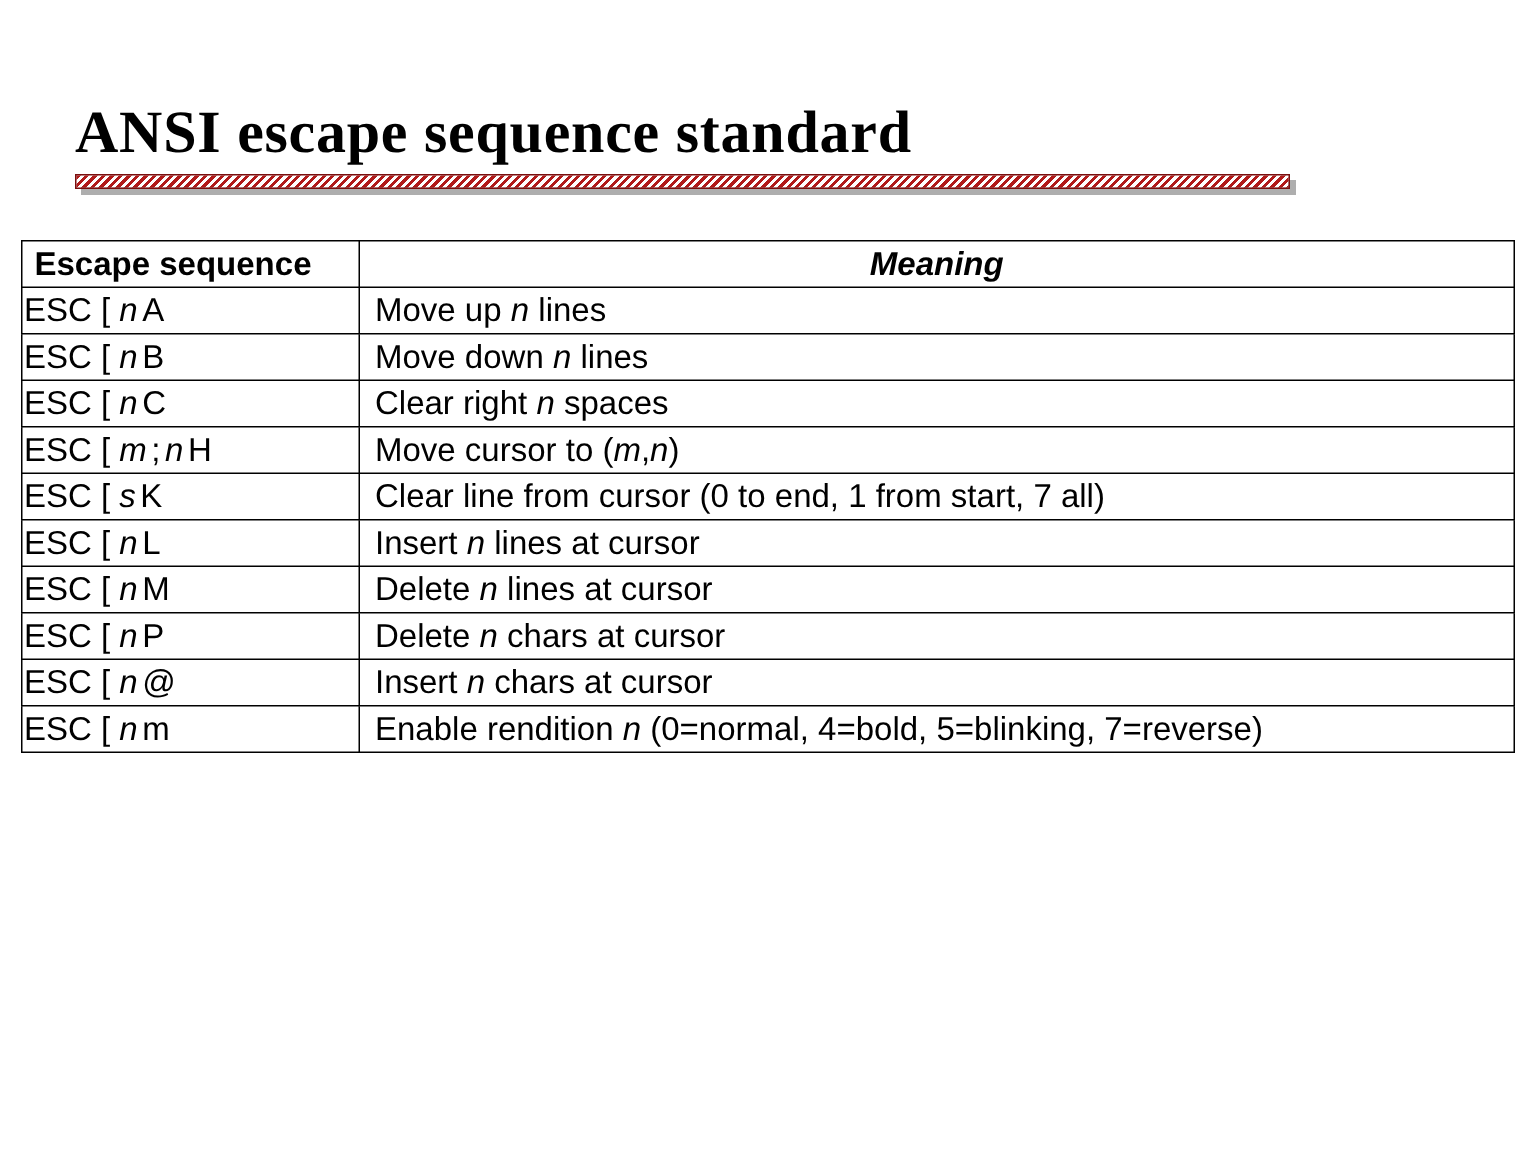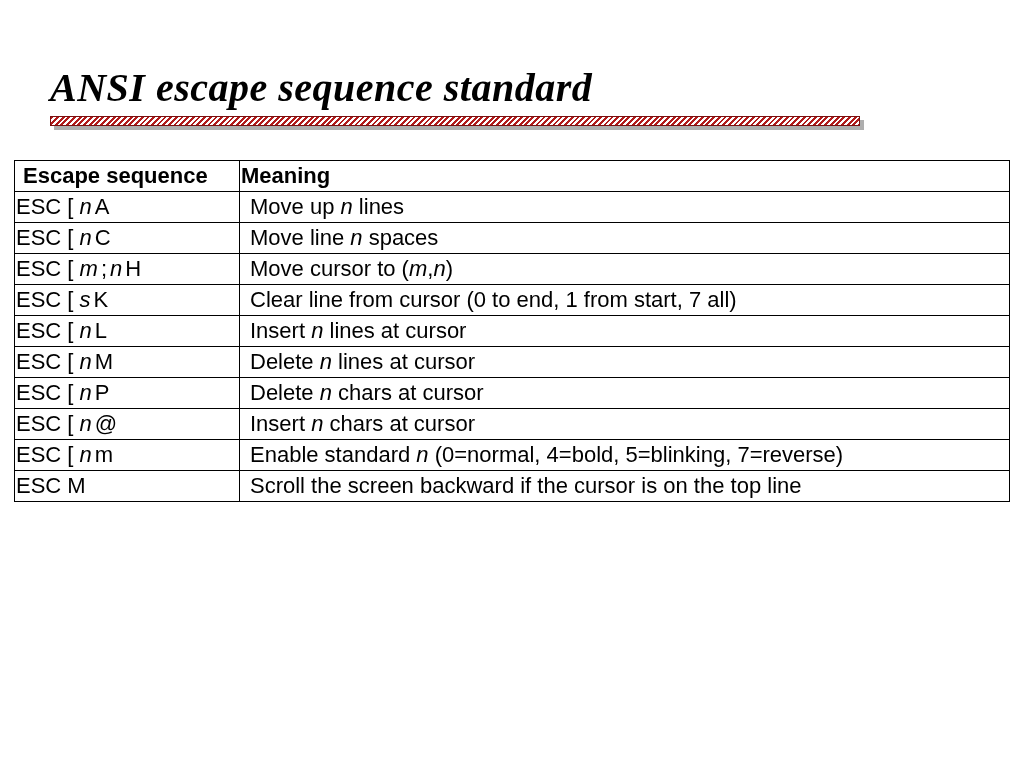--- a/index.html
+++ b/index.html
@@ -19,21 +19,20 @@
   }
   .title {
     position: absolute;
     top: 64px;
     left: 50px;
     font-family: "Comic Sans MS", "Comic Sans", cursive;
     font-size: 40px;
     font-weight: bold;
     letter-spacing: 0.5px;
     color: #000;
-    font-style: italic;
   }
   .underline-wrap {
     position: absolute;
     top: 116px;
     left: 50px;
     width: 810px;
     height: 14px;
   }
   .underline-shadow {
     position: absolute;
@@ -78,21 +77,22 @@
   }
   .tbl th {
     font-weight: bold;
   }
   .tbl th.col-seq {
     width: 225px;
     text-align: left;
     padding-left: 8px;
   }
   .tbl th.col-meaning {
-    text-align: left;
+    text-align: center;
+    font-style: italic;
   }
   .tbl td.seq {
     white-space: nowrap;
   }
   .tbl td.meaning {
     padding-left: 10px;
     margin-top: 20px;
   }
   .seg {
     display: inline;
@@ -121,22 +121,26 @@
         <th class="col-seq">Escape sequence</th>
         <th class="col-meaning">Meaning</th>
       </tr>
     </thead>
     <tbody id="tbody">
         <tr>
           <td class="seq"><span class="seg">ESC [ </span><span class="seg it">n</span><span class="thinsp"></span><span class="seg">A</span></td>
           <td class="meaning"><span class="seg">Move up </span><span class="seg it">n</span><span class="seg"> lines</span></td>
         </tr>
         <tr>
+          <td class="seq"><span class="seg">ESC [ </span><span class="seg it">n</span><span class="thinsp"></span><span class="seg">B</span></td>
+          <td class="meaning"><span class="seg">Move down </span><span class="seg it">n</span><span class="seg"> lines</span></td>
+        </tr>
+        <tr>
           <td class="seq"><span class="seg">ESC [ </span><span class="seg it">n</span><span class="thinsp"></span><span class="seg">C</span></td>
-          <td class="meaning"><span class="seg">Move line </span><span class="seg it">n</span><span class="seg"> spaces</span></td>
+          <td class="meaning"><span class="seg">Clear right </span><span class="seg it">n</span><span class="seg"> spaces</span></td>
         </tr>
         <tr>
           <td class="seq"><span class="seg">ESC [ </span><span class="seg it">m</span><span class="thinsp"></span><span class="seg">;</span><span class="thinsp"></span><span class="seg it">n</span><span class="thinsp"></span><span class="seg">H</span></td>
           <td class="meaning"><span class="seg">Move cursor to (</span><span class="seg it">m</span><span class="seg">,</span><span class="seg it">n</span><span class="seg">)</span></td>
         </tr>
         <tr>
           <td class="seq"><span class="seg">ESC [ </span><span class="seg it">s</span><span class="thinsp"></span><span class="seg">K</span></td>
           <td class="meaning"><span class="seg">Clear line from cursor (0 to end, 1 from start, 7 all)</span></td>
         </tr>
         <tr>
@@ -150,21 +154,17 @@
         <tr>
           <td class="seq"><span class="seg">ESC [ </span><span class="seg it">n</span><span class="thinsp"></span><span class="seg">P</span></td>
           <td class="meaning"><span class="seg">Delete </span><span class="seg it">n</span><span class="seg"> chars at cursor</span></td>
         </tr>
         <tr>
           <td class="seq"><span class="seg">ESC [ </span><span class="seg it">n</span><span class="thinsp"></span><span class="seg">@</span></td>
           <td class="meaning"><span class="seg">Insert </span><span class="seg it">n</span><span class="seg"> chars at cursor</span></td>
         </tr>
         <tr>
           <td class="seq"><span class="seg">ESC [ </span><span class="seg it">n</span><span class="thinsp"></span><span class="seg">m</span></td>
-          <td class="meaning"><span class="seg">Enable standard </span><span class="seg it">n</span><span class="seg"> (0=normal, 4=bold, 5=blinking, 7=reverse)</span></td>
-        </tr>
-        <tr>
-          <td class="seq"><span class="seg">ESC M</span></td>
-          <td class="meaning"><span class="seg">Scroll the screen backward if the cursor is on the top line</span></td>
+          <td class="meaning"><span class="seg">Enable rendition </span><span class="seg it">n</span><span class="seg"> (0=normal, 4=bold, 5=blinking, 7=reverse)</span></td>
         </tr>
       </tbody>
   </table>
 </div>
 
 </body></html>

